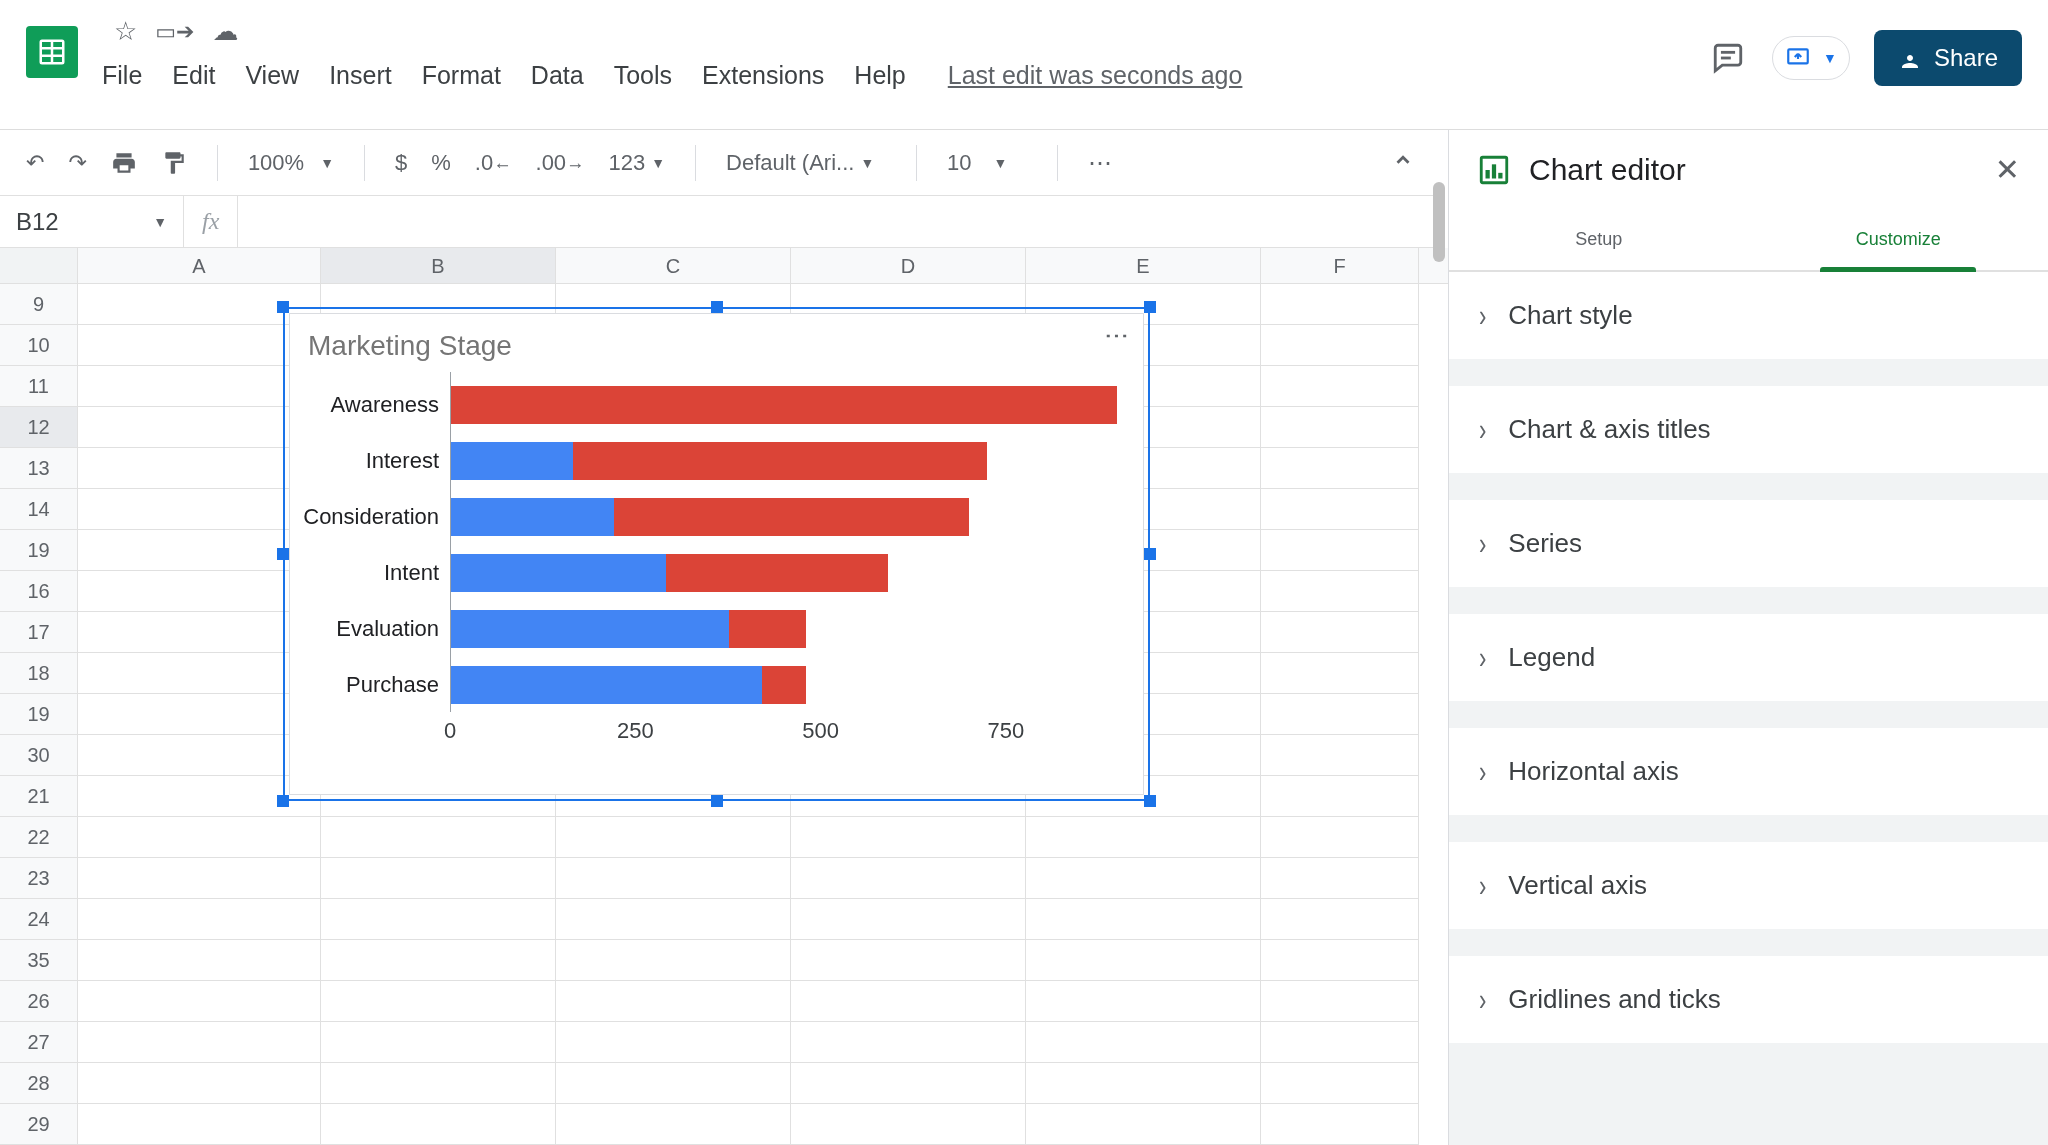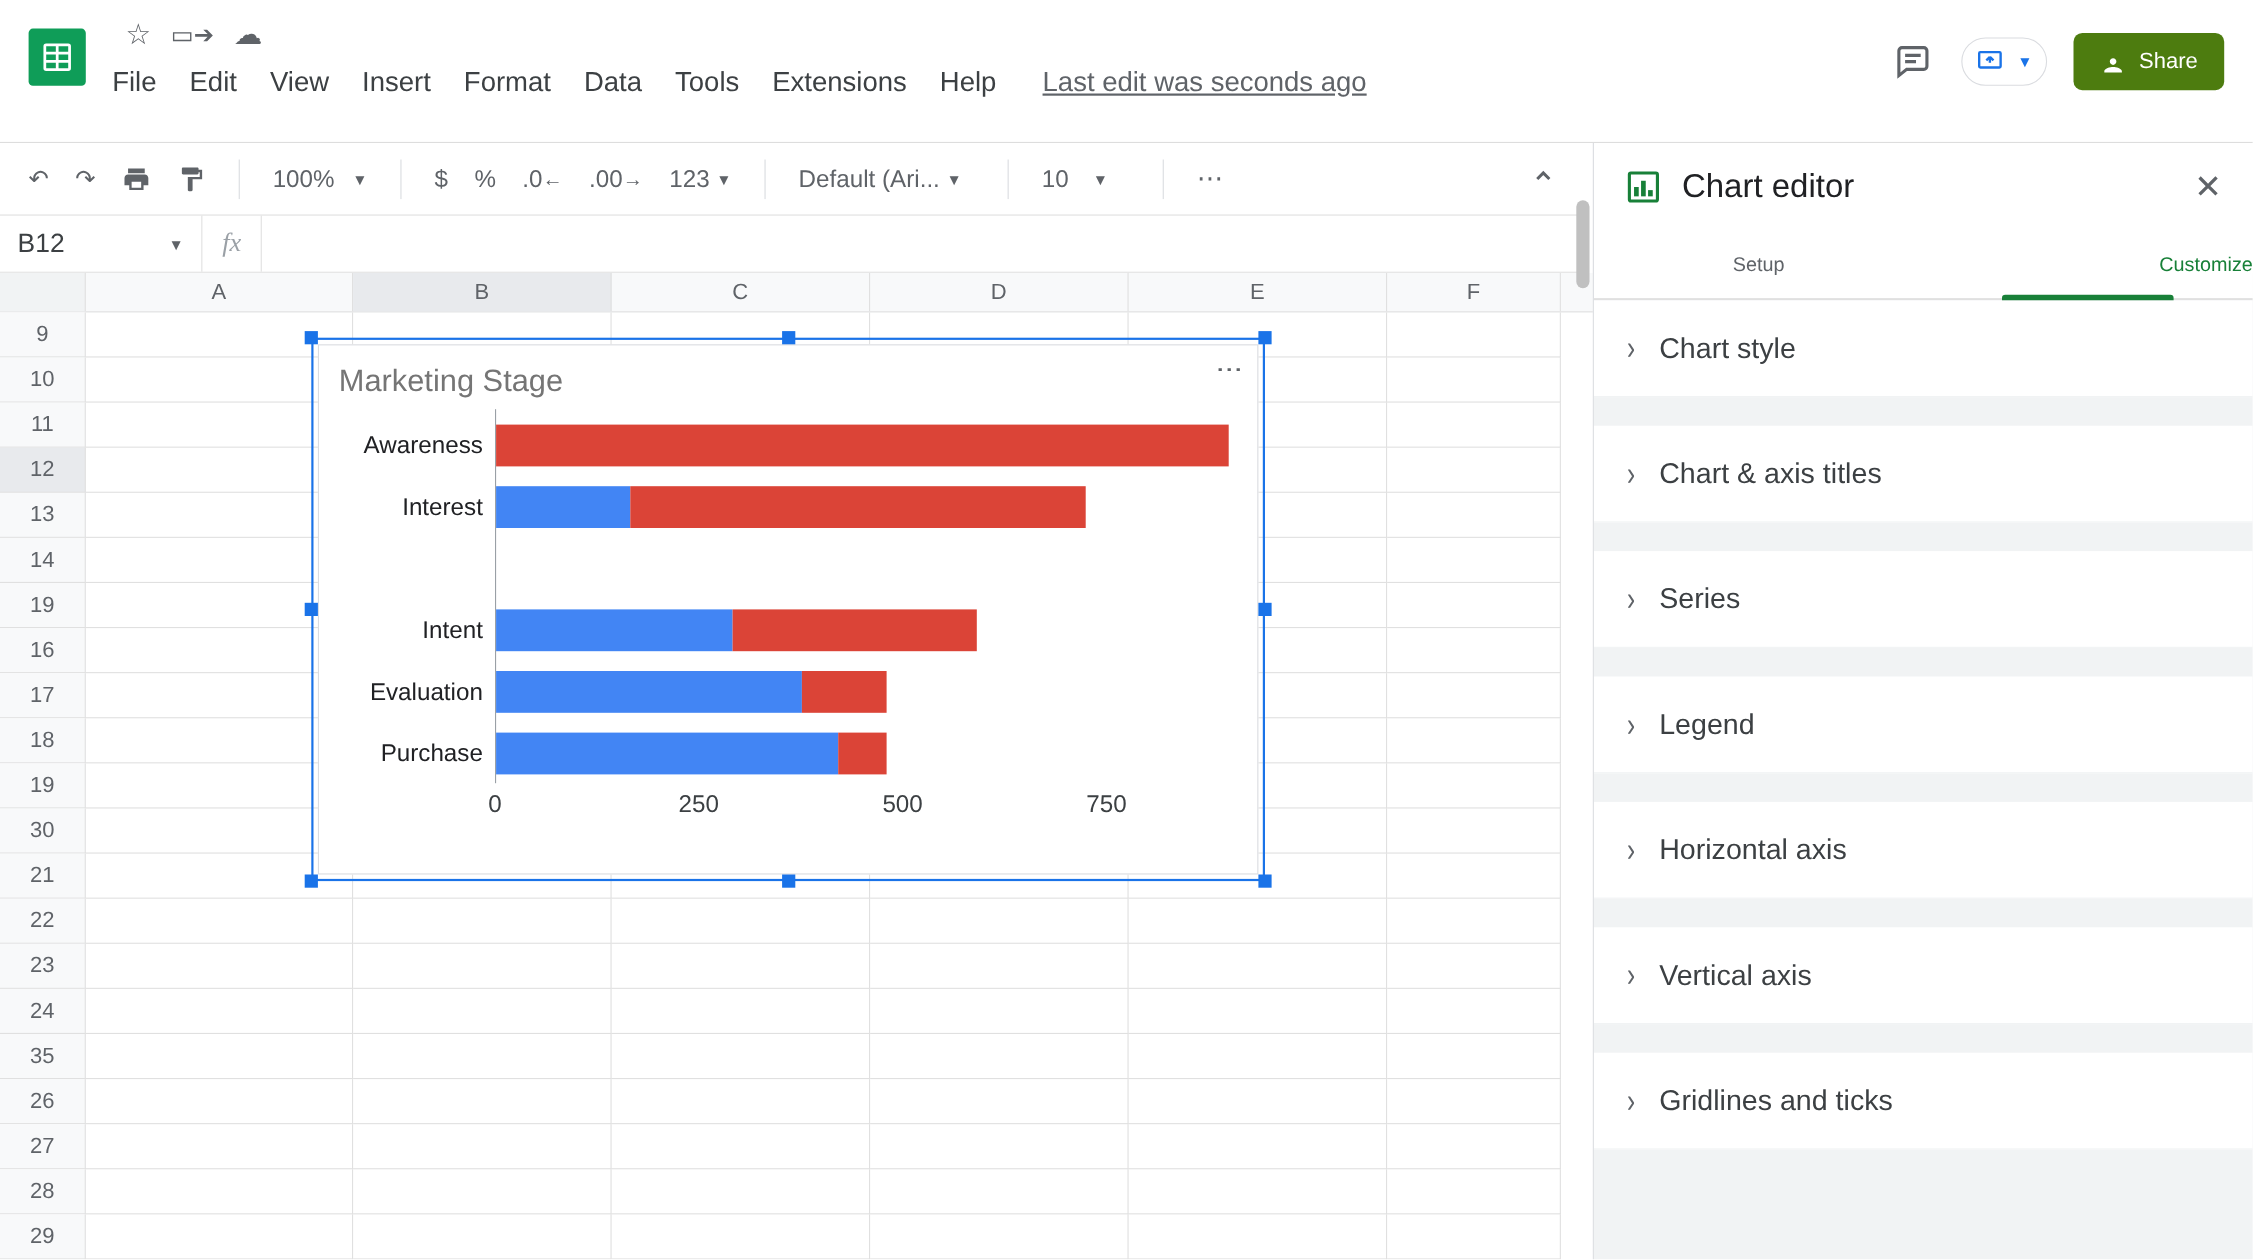--- a/index.html
+++ b/index.html
@@ -15,21 +15,21 @@
   .doc-title { font-size:31px; color:#3c4043; font-weight:400; }
   .title-icons { display:flex; gap:18px; align-items:center; margin-left:12px; color:#5f6368; }
   .title-icons span { font-size:26px; cursor:pointer; }
   .menu-bar { display:flex; gap:30px; margin-top:14px; font-size:25px; color:#3c4043; }
   .menu-bar span { cursor:pointer; }
   .last-edit { color:#5f6368; text-decoration:underline; cursor:pointer; margin-left:12px; }
   .header-right { display:flex; align-items:center; gap:24px; margin-top:14px; }
   .comment-icon { width:40px; height:40px; display:flex; align-items:center; justify-content:center; color:#5f6368; cursor:pointer; }
   .present-btn { border:1px solid #dadce0; border-radius:28px; padding:8px 12px; display:flex; align-items:center; gap:6px; cursor:pointer; }
   .present-btn svg { width:26px; height:26px; }
-  .share-btn { background:#4d7c0f; color:#fff; border-radius:8px; padding:14px 24px; display:flex; align-items:center; gap:12px; font-size:20px; font-weight:500; cursor:pointer; }
+  .share-btn { background:#0c4a6e; color:#fff; border-radius:8px; padding:14px 24px; display:flex; align-items:center; gap:12px; font-size:24px; font-weight:500; cursor:pointer; }
   .share-btn svg { width:24px; height:24px; }
 
   
   .toolbar { display:flex; align-items:center; gap:24px; padding:10px 26px; height:66px; border-bottom:1px solid #e0e0e0; color:#5f6368; font-size:22px; width:1440px; }
   .toolbar .sep { width:1px; height:36px; background:#dadce0; margin:0 6px; }
   .tool { cursor:pointer; display:flex; align-items:center; }
   .zoom { display:flex; align-items:center; gap:10px; }
   .dropdown-arrow { font-size:14px; color:#5f6368; margin-left:6px; }
   .more { font-size:24px; letter-spacing:3px; }
   .collapse-arrow { margin-left:auto; cursor:pointer; }
@@ -76,21 +76,21 @@
 
   
   .panel { width:600px; border-left:1px solid #dadce0; display:flex; flex-direction:column; position:absolute; right:0; top:-118px; bottom:0; background:#fff; }
   .panel-scrollbar { position:absolute; left:-16px; top:52px; width:12px; height:80px; background:#c0c0c0; border-radius:6px; }
   .panel-head { display:flex; align-items:center; padding:22px 28px; gap:18px; }
   .panel-head svg { width:34px; height:34px; }
   .panel-title { font-size:30px; font-weight:400; color:#202124; flex:1; }
   .panel-close { font-size:30px; color:#5f6368; cursor:pointer; }
   .tabs { display:flex; border-bottom:2px solid #e0e0e0; }
   .tab { flex:1; text-align:center; padding:20px 0; font-size:18px; color:#5f6368; cursor:pointer; }
-  .tab.active { color:#188038; font-weight:500; position:relative;text-align:right; }
+  .tab.active { color:#188038; font-weight:500; position:relative; }
   .tab.active::after { content:""; position:absolute; left:24%; right:24%; bottom:-2px; height:5px; background:#188038; border-radius:3px 3px 0 0; }
   .sections { flex:1; overflow:auto; background:#f1f3f4; }
   .section { background:#fff; display:flex; align-items:center; gap:22px; padding:28px 30px; font-size:26px; color:#3c4043; border-bottom:1px solid #f1f3f4; cursor:pointer; margin-bottom:26px; }
   .section:last-child{margin-bottom:0;}
   .chev { color:#5f6368; font-size:22px; transform:scaleY(1.3); }
   .sections-wrap{ padding:0; }
 </style>
 </head>
 <body>
 
@@ -415,20 +415,25 @@
             <div class="bar-row" style="top: 70px; width: 100%;">
               <span class="bar-label">Interest</span>
               <div class="seg blue" style="width: 18.3333%;"></div>
               <div class="seg red" style="width: 62.2222%;"></div>
             </div>
             <div class="bar-row" style="top: 14px; width: 100%;">
               <span class="bar-label">Awareness</span>
               <div class="seg blue" style="width: 0%;"></div>
               <div class="seg red" style="width: 100%;"></div>
             </div>
+            <div class="bar-row" style="top: 126px; width: 100%;">
+              <span class="bar-label">Consideration</span>
+              <div class="seg blue" style="width: 24.4444%;"></div>
+              <div class="seg red" style="width: 53.3333%;"></div>
+            </div>
             <div class="bar-row" style="top: 182px; width: 100%;">
               <span class="bar-label">Intent</span>
               <div class="seg blue" style="width: 32.2222%;"></div>
               <div class="seg red" style="width: 33.3333%;"></div>
             </div>
             <div class="bar-row" style="top: 238px; width: 100%;">
               <span class="bar-label">Evaluation</span>
               <div class="seg blue" style="width: 41.6667%;"></div>
               <div class="seg red" style="width: 11.6667%;"></div>
             </div>

